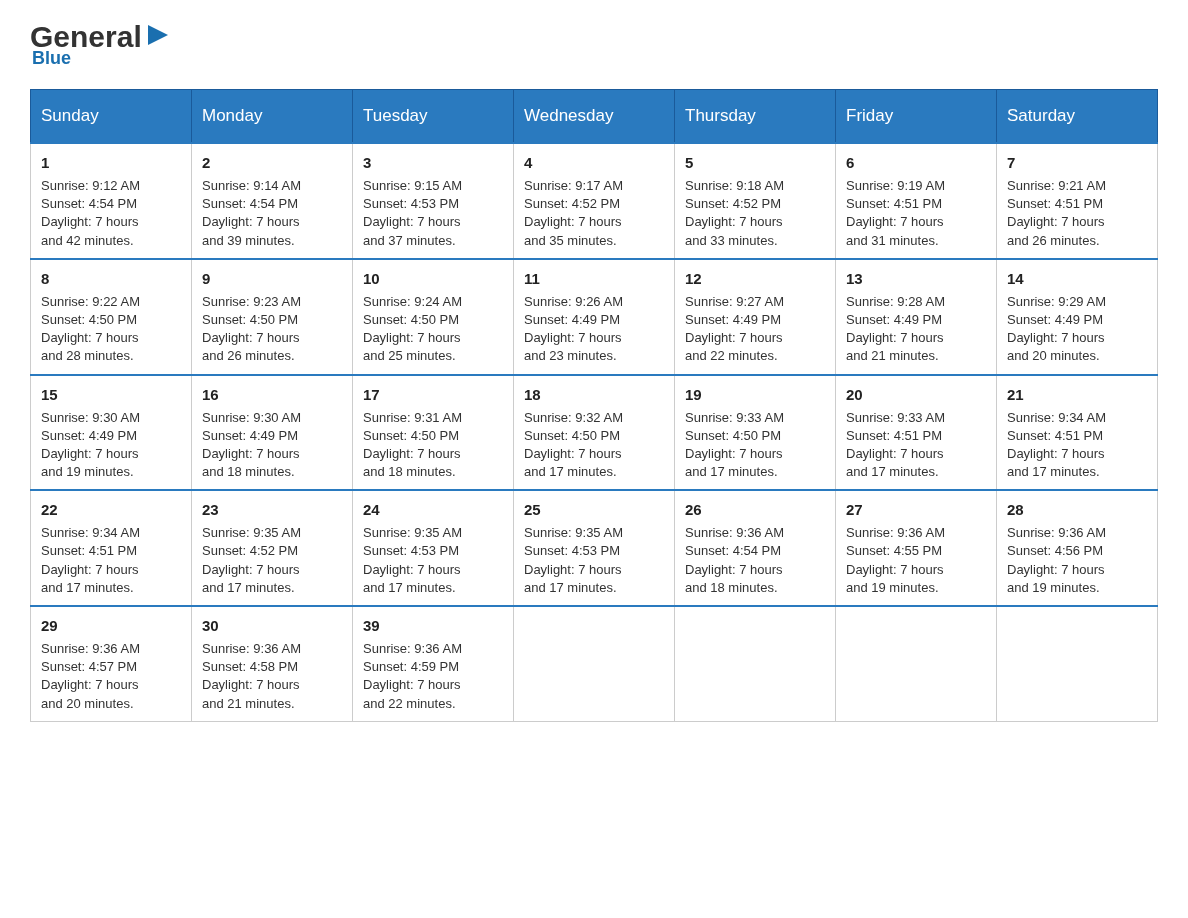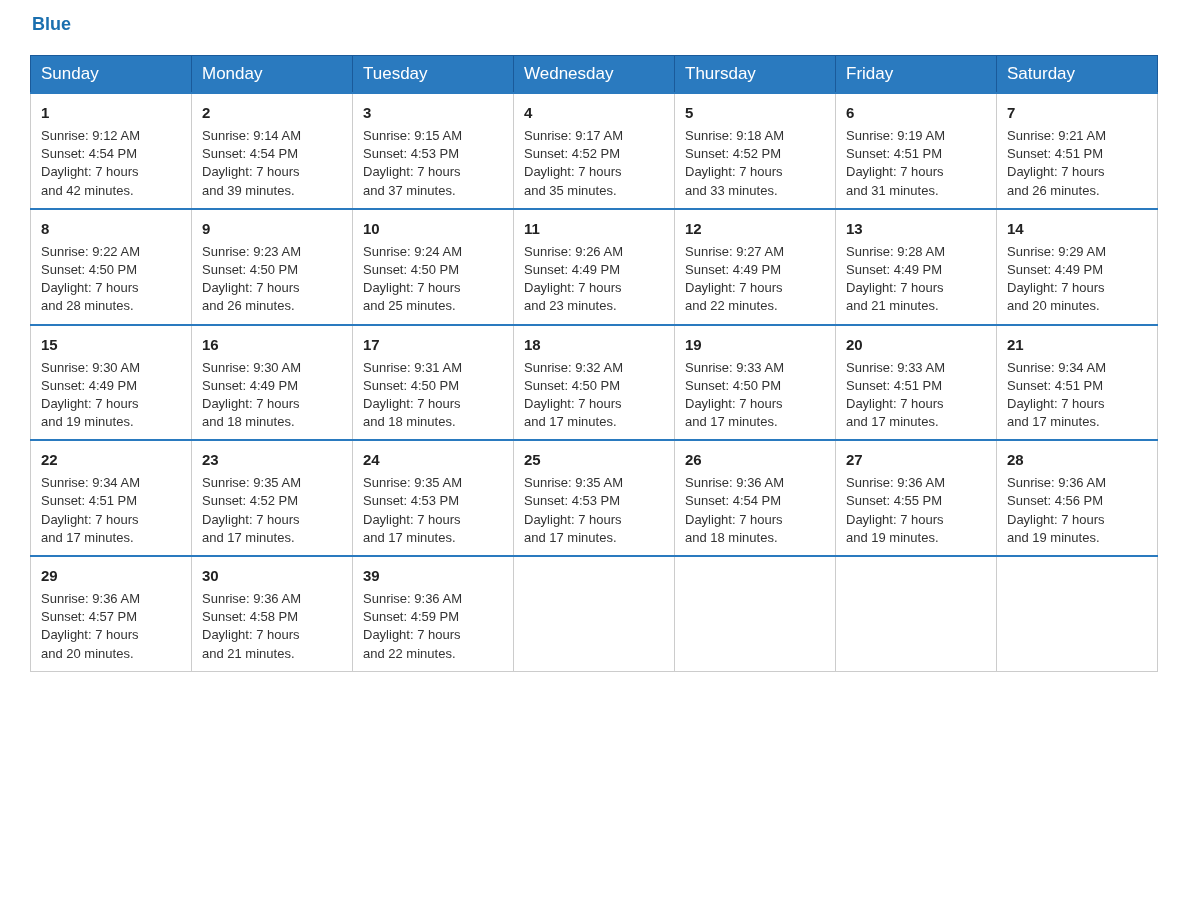--- a/index.html
+++ b/index.html
@@ -38,21 +38,21 @@
     .calendar {
       width: 100%;
       border-collapse: collapse;
       border: 1px solid #aaa;
     }
     .calendar th {
       background-color: #2a7abf;
       color: #fff;
       font-size: 17px;
       font-weight: normal;
-      padding: 8px 10px;
+      padding: 16px 10px;
       text-align: left;
       border: 1px solid #1a5a9a;
     }
     .calendar td {
       vertical-align: top;
       padding: 8px 10px;
       border: 1px solid #ccc;
       width: 14.28%;
       min-height: 100px;
       font-size: 13px;
@@ -74,20 +74,26 @@
     }
     .empty-cell {
       background: #fff;
     }
   </style>
 </head>
 <body>
 
 <div class="header">
   <div class="logo">
+    <div style="display:flex;align-items:center;">
+      <span style="font-size:30px;font-weight:bold;color:#333;">General</span>
+      <svg width="28" height="28" viewBox="0 0 28 28" style="margin-left:2px;margin-top:-4px;">
+        <polygon points="4,4 24,14 4,24" fill="#1a6faf"></polygon>
+      </svg>
+    </div>
     <span style="font-size:18px;font-weight:bold;color:#1a6faf;margin-top:-6px;margin-left:2px;">Blue</span>
   </div>
 </div>
 
 <table class="calendar">
   <thead>
     <tr>
       <th>Sunday</th>
       <th>Monday</th>
       <th>Tuesday</th>

